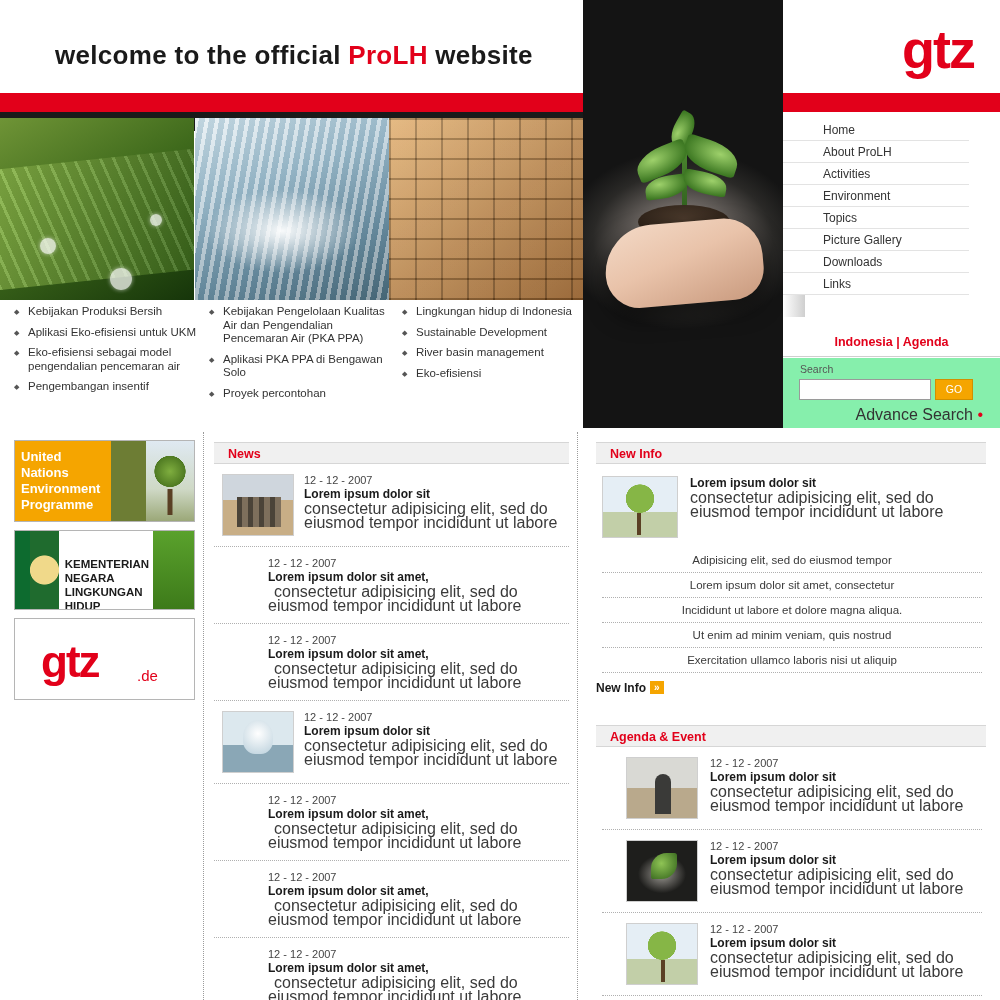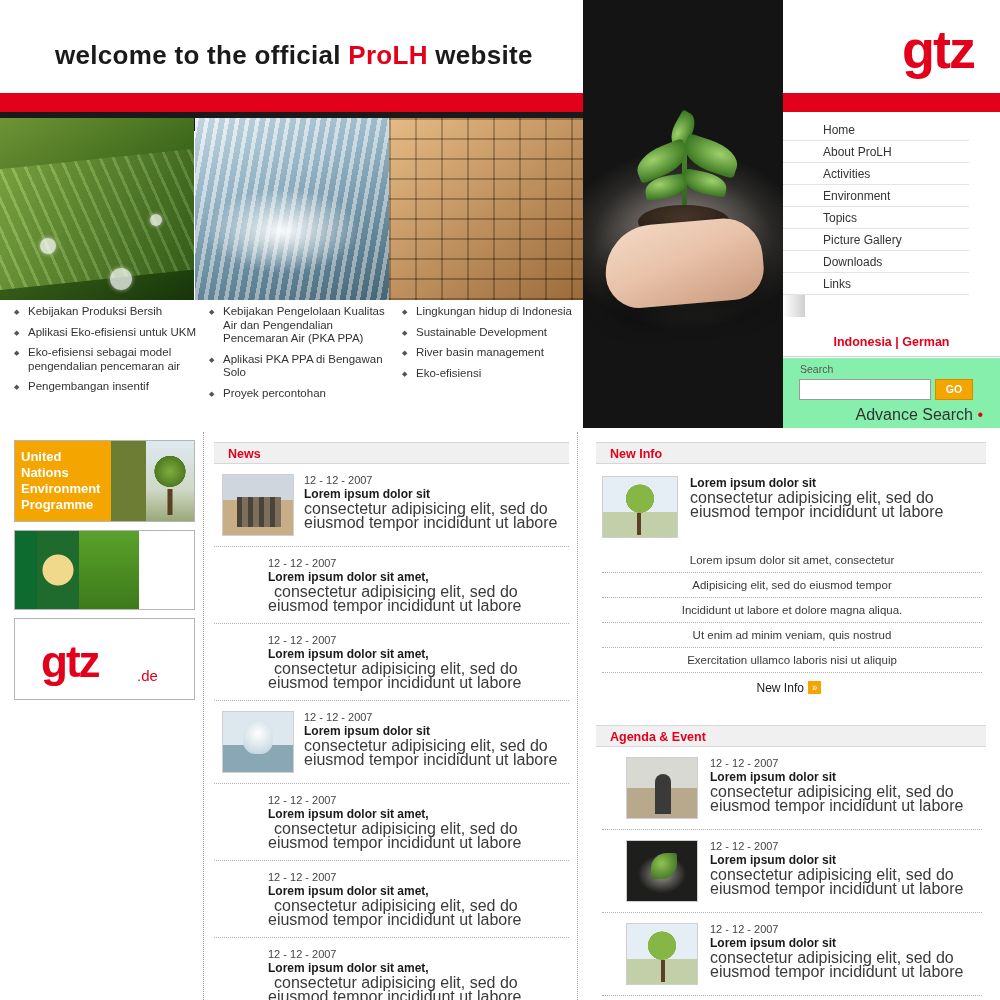--- a/index.html
+++ b/index.html
@@ -145,21 +145,21 @@
     width: 132px; height: 21px;
     border: 1px solid #9a9a9a;
     font-size: 11px; padding: 0 4px;
     font-family: "Liberation Sans", sans-serif;
   }
   .search-go {
     position: absolute; left: 152px; top: 21px;
     width: 38px; height: 21px;
     background: #f5a500;
     border: 1px solid #d18f00;
-    color: #ffffff; font-size: 10.5px; font-weight: bold;
+    color: #ffffff; font-size: 10.5px; font-weight: normal;
     text-align: center; line-height: 19px;
     cursor: pointer;
   }
   .adv-search {
     position: absolute; left: 0; top: 48px;
     width: 200px; text-align: right;
     font-size: 16px; color: #333; cursor: pointer;
   }
   .adv-search .dot { color: #e2001a; }
 
@@ -318,21 +318,21 @@
     border-radius: 60% 10% 60% 10%;
   }
   .news-body { flex: 1; }
   .news-date { font-size: 11px; color: #444; margin-bottom: 1px; }
   .news-title { font-size: 12px; font-weight: bold; color: #1a1a1a; line-height: 14px; cursor: pointer; }
   .news-text { font-size: 16px; color: #3a3a3a; line-height: 14px; margin-top: 1px; }
 
   .news-item.textonly { display: block; padding-left: 54px; }
   .news-item.textonly .news-text { text-indent: 6px; }
 
-  .more-row { margin: 8px 16px 0 8px; text-align: center; font-size: 12px; font-weight: normal; color: #1a1a1a; }
+  .more-row { margin: 8px 16px 0 8px; text-align: left; font-size: 12px; font-weight: bold; color: #1a1a1a; }
   .chev {
     display: inline-block; background: #f5a500; color: #ffffff;
     font-size: 10px; padding: 1px 4px; margin-left: 4px; vertical-align: 1px;
     cursor: pointer;
   }
 
   .ni-top { display: flex; gap: 12px; padding: 12px 12px 10px 14px; }
   .ni-top .thumb { width: 76px; height: 62px; }
   .ni-link {
     margin: 0 12px 0 14px;
@@ -384,21 +384,21 @@
       <div class="nav-item">About ProLH</div>
       <div class="nav-item">Activities</div>
       <div class="nav-item">Environment</div>
       <div class="nav-item">Topics</div>
       <div class="nav-item">Picture Gallery</div>
       <div class="nav-item">Downloads</div>
       <div class="nav-item">Links</div>
     </div>
 
     <div class="lang-row">
-      <span>Indonesia</span><span> | </span><span>German</span>
+      <span>Indonesia</span><span> | </span><span>Agenda</span>
     </div>
 
     <div class="search-area">
       <div class="search-label">Search</div>
       <input class="search-input" type="text" placeholder="" style="">
       <div class="search-go">GO</div>
       <div class="adv-search">
         <span>Advance Search</span>
         <span class="dot">•</span>
       </div>
@@ -463,20 +463,24 @@
           <div>Environment</div>
           <div>Programme</div>
         </div>
         <div class="unep-block"></div>
         <div class="unep-tree"></div>
       </div>
 
       <div class="banner b2">
         <div class="klh-left"></div>
         <div class="klh-seal"></div>
+        <div class="klh-text">
+          <div>KEMENTERIAN NEGARA</div>
+          <div>LINGKUNGAN HIDUP</div>
+        </div>
         <div class="klh-green"></div>
       </div>
 
       <div class="banner b3">
         <div class="gtzmark">gtz</div>
         <div class="de">.de</div>
       </div>
     </div>
 
     <div class="col-mid">
@@ -537,22 +541,22 @@
       <div class="panel-head">New Info</div>
 
       <div class="ni-top">
         <div class="thumb t-tree"></div>
         <div class="news-body">
           <div class="news-title">Lorem ipsum dolor sit</div>
           <div class="news-text">consectetur adipisicing elit, sed do eiusmod tempor incididunt ut labore</div>
         </div>
       </div>
 
+      <div class="ni-link">Adipisicing elit, sed do eiusmod tempor</div>
       <div class="ni-link">Lorem ipsum dolor sit amet, consectetur</div>
-      <div class="ni-link">Adipisicing elit, sed do eiusmod tempor</div>
       <div class="ni-link">Incididunt ut labore et dolore magna aliqua.</div>
       <div class="ni-link">Ut enim ad minim veniam, quis nostrud</div>
       <div class="ni-link">Exercitation ullamco laboris nisi ut aliquip</div>
 
       <div class="more-row" style="margin-right:12px;">
         <span>New Info</span><span class="chev">»</span>
       </div>
 
       <div class="panel-head" style="margin-top:30px;">Agenda &amp; Event</div>
 

